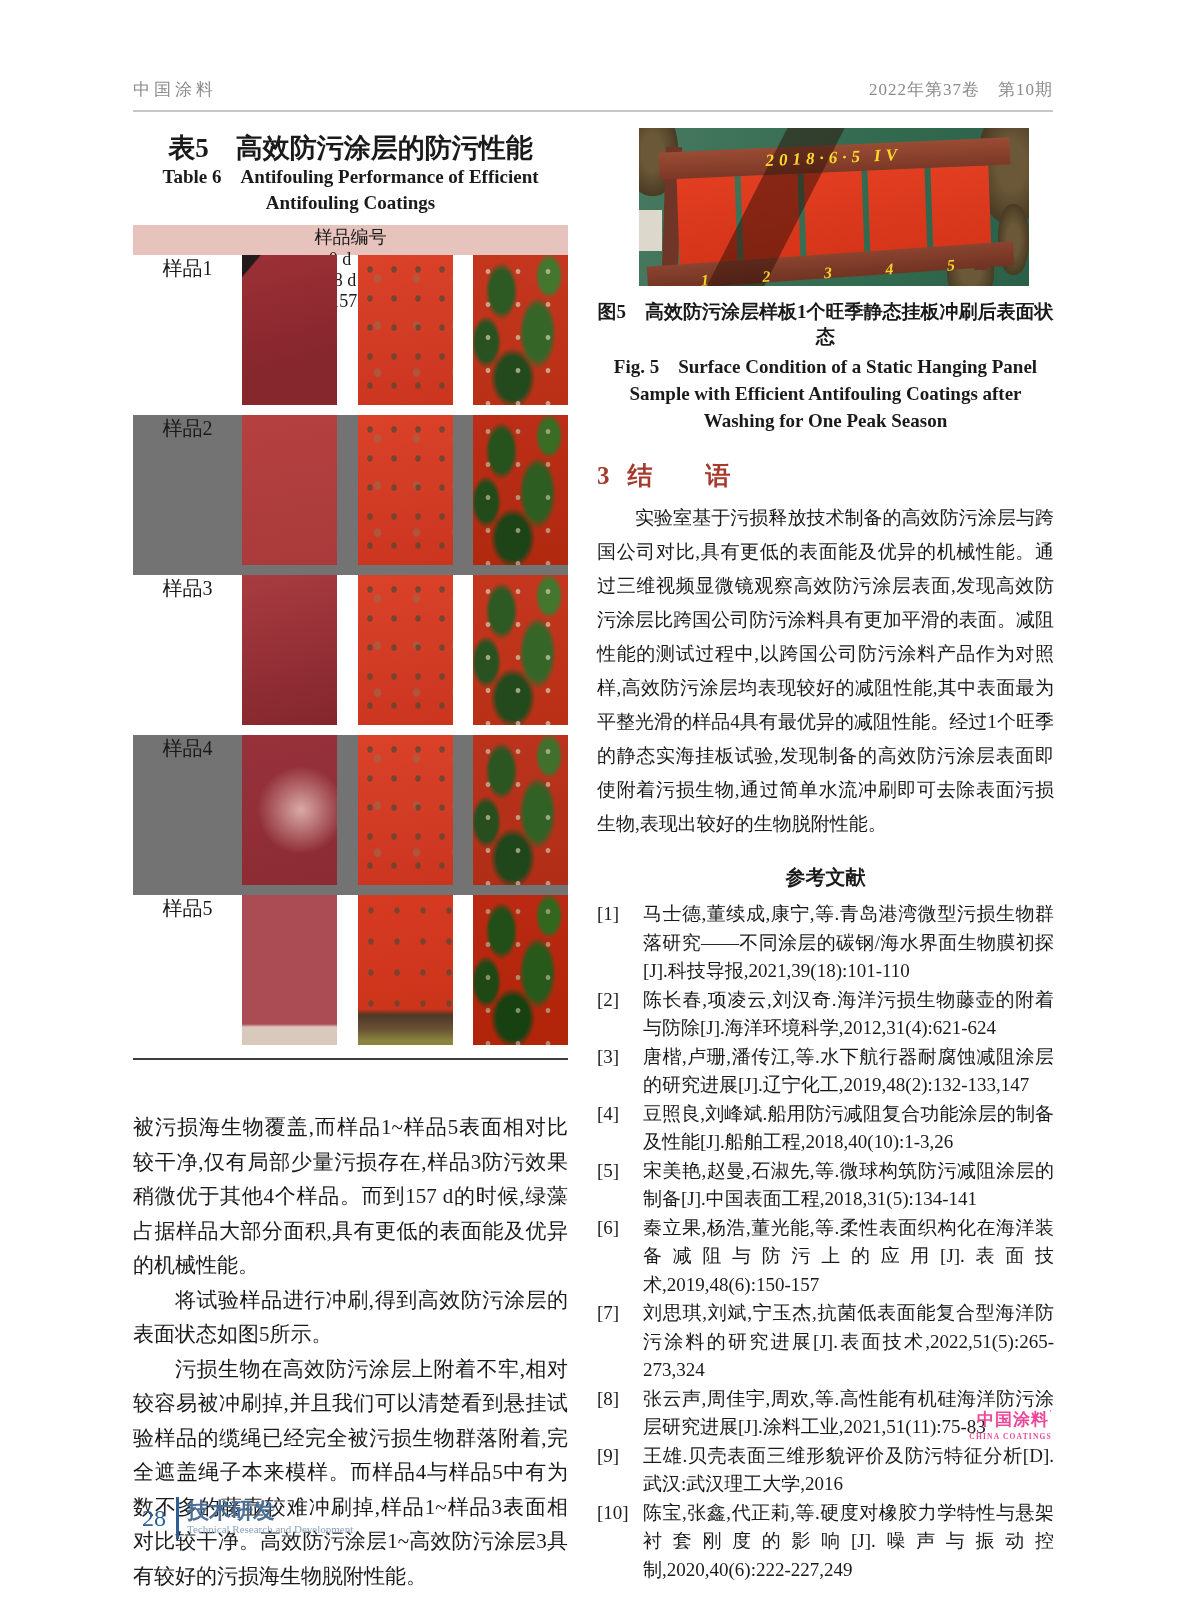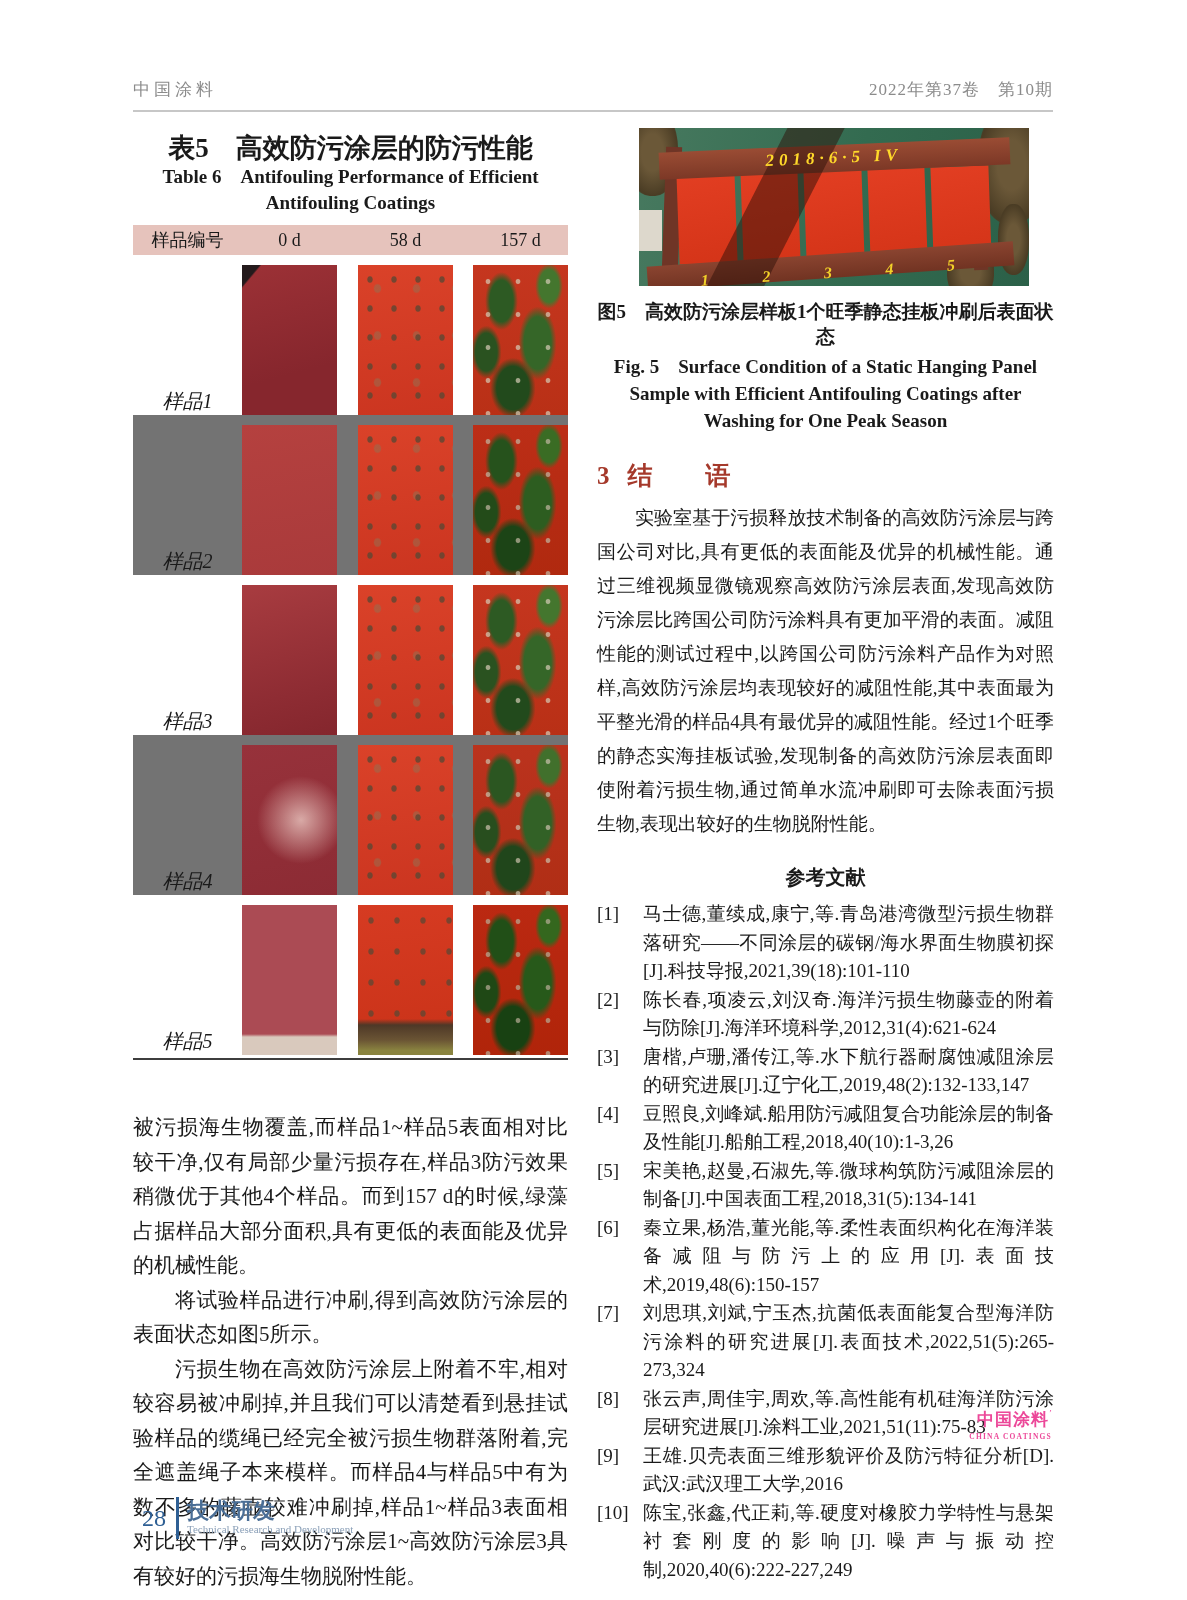--- a/index.html
+++ b/index.html
@@ -13,25 +13,25 @@
   .hdr .journal{letter-spacing:4px;}
   .hdr .issue{letter-spacing:1px;}
 
   
   .lcol{position:absolute;left:133px;top:136px;width:435px;}
   .rcol{position:absolute;left:597px;top:128px;width:457px;}
 
   
   .t-title-cn{text-align:center;font-weight:bold;font-size:27px;line-height:24px;}
   .t-title-en{text-align:center;font-weight:bold;font-size:19px;line-height:26px;margin:4px 0 9px 0;}
-  .t-head{display:flex;align-items:center;background:#e6c3bc;height:30px;font-size:18px;}
+  .t-head{display:flex;align-items:center;background:#e6c3bc;height:30px;font-size:18px;flex-direction:column;}
   .t-head .hl{width:109px;text-align:center;}
   .t-head .hc{width:95px;text-align:center;}
   .t-head .g1{margin-right:21px;} .t-head .g2{margin-right:20px;}
-  .tr{display:flex;align-items:flex-end;height:160px;font-style:italic;}
+  .tr{display:flex;align-items:flex-start;height:160px;}
   .tr.pink{background:#737373;}
   .tr .lab{width:109px;text-align:center;font-size:20px;}
   .ph{width:95px;height:150px;}
   .ph.gap1{margin-right:21px;} .ph.gap2{margin-right:20px;}
   .t-rule{border-bottom:2px solid #3d3d3d;margin-top:3px;}
 
   
   .c1{background:linear-gradient(165deg,#a83c40,#8e2c33 70%,#84262d);}
   .r1 .c1{background:linear-gradient(130deg,#241a1c 8%,rgba(0,0,0,0) 9%),
           linear-gradient(165deg,#9c3136,#86262d 70%);}

